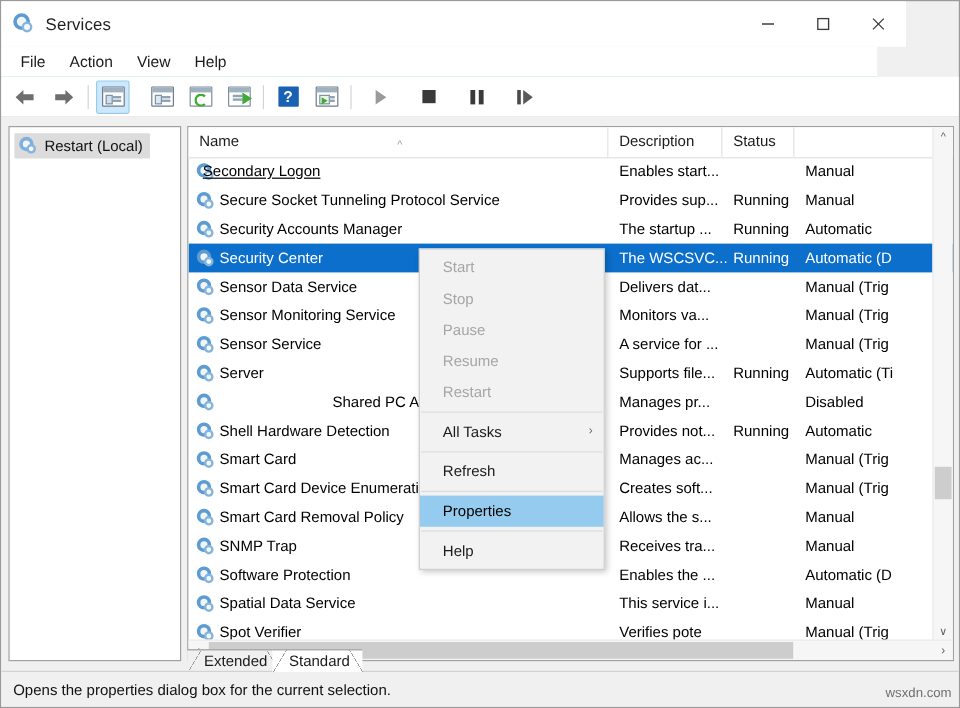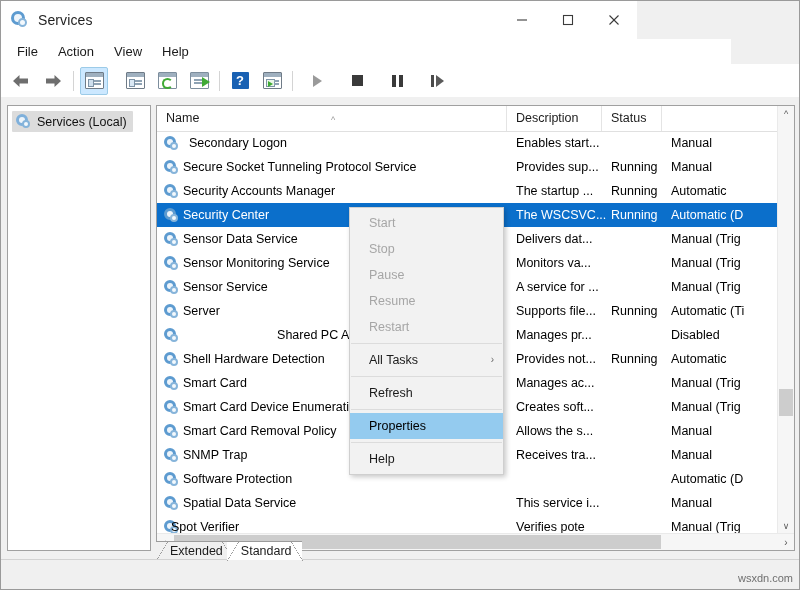--- a/index.html
+++ b/index.html
@@ -23,21 +23,21 @@
     background: #f0f0f0;
     box-sizing: border-box;
     border: 1px solid #9a9a9a;
     overflow: hidden;
   }
 
   
   .titlebar {
     position: absolute;
     left: 0; top: 0;
-    width: 636px;
+    width: 754px;
     height: 38px;
     background: #ffffff;
     display: flex;
     align-items: center;
   }
   .title-icon {
     margin-left: 10px;
     width: 18px; height: 18px;
     position: relative;
     flex: none;
@@ -566,21 +566,21 @@
   </div>
 
   <div class="body-area">
 
     <div class="left-pane">
       <div class="tree-item">
         <span class="gear sm">
           <span class="g1"></span>
             <span class="g2"></span>
         </span>
-        <span class="lbl">Services (Local)</span>
+        <span class="lbl">Restart (Local)</span>
       </div>
     </div>
 
     <div class="right-pane">
 
       <div class="col-head">
         <div class="ch" style="left:0;width:350px;">
           <span>Name</span>
           <span class="sort-caret" style="left:174px;">^</span>
         </div>
@@ -591,21 +591,21 @@
           <span>Status</span>
         </div>
       </div>
 
       <div class="rows" id="rows-container">
           <div class="row">
             <span class="gear" style="position: absolute; left: 7px; top: 5px;">
               <span class="g1"></span>
               <span class="g2"></span>
             </span>
-            <div class="cell name" style="left: 0px; width: 350px; padding-left: 32px;">Secondary Logon</div>
+            <div class="cell name" style="left: 0px; width: 350px; padding-left: 12px; text-decoration: underline;">Secondary Logon</div>
             <div class="cell description" style="left: 350px; width: 95px; padding-left: 9px;">Enables start...</div>
             <div class="cell status" style="left: 445px; width: 60px; padding-left: 9px;"></div>
             <div class="cell startup" style="left: 505px; width: 120px; padding-left: 9px;">Manual</div>
           </div>
           <div class="row">
             <span class="gear" style="position: absolute; left: 7px; top: 5px;">
               <span class="g1"></span>
               <span class="g2"></span>
             </span>
             <div class="cell description" style="left: 350px; width: 95px; padding-left: 9px;">Provides sup...</div>
@@ -732,39 +732,40 @@
             <div class="cell description" style="left: 350px; width: 95px; padding-left: 9px;">Receives tra...</div>
             <div class="cell status" style="left: 445px; width: 60px; padding-left: 9px;"></div>
             <div class="cell startup" style="left: 505px; width: 120px; padding-left: 9px;">Manual</div>
           </div>
           <div class="row">
             <span class="gear" style="position: absolute; left: 7px; top: 5px;">
               <span class="g1"></span>
               <span class="g2"></span>
             </span>
             <div class="cell name" style="left: 0px; width: 350px; padding-left: 26px;">Software Protection</div>
+            <div class="cell description" style="left: 350px; width: 95px; padding-left: 9px;">Enables the ...</div>
             <div class="cell status" style="left: 445px; width: 60px; padding-left: 9px;"></div>
             <div class="cell startup" style="left: 505px; width: 120px; padding-left: 9px;">Automatic (D</div>
           </div>
           <div class="row">
             <span class="gear" style="position: absolute; left: 7px; top: 5px;">
               <span class="g1"></span>
               <span class="g2"></span>
             </span>
             <div class="cell name" style="left: 0px; width: 350px; padding-left: 26px;">Spatial Data Service</div>
             <div class="cell description" style="left: 350px; width: 95px; padding-left: 9px;">This service i...</div>
             <div class="cell status" style="left: 445px; width: 60px; padding-left: 9px;"></div>
             <div class="cell startup" style="left: 505px; width: 120px; padding-left: 9px;">Manual</div>
           </div>
           <div class="row">
             <span class="gear" style="position: absolute; left: 7px; top: 5px;">
               <span class="g1"></span>
               <span class="g2"></span>
             </span>
-            <div class="cell name" style="left: 0px; width: 350px; padding-left: 14px;">Spot Verifier</div>
+            <div class="cell name" style="left: 0px; width: 350px; padding-left: 26px;">Spot Verifier</div>
             <div class="cell description" style="left: 350px; width: 95px; padding-left: 9px;">Verifies pote</div>
             <div class="cell status" style="left: 445px; width: 60px; padding-left: 9px;"></div>
             <div class="cell startup" style="left: 505px; width: 120px; padding-left: 9px;">Manual (Trig</div>
           </div>
         </div>
 
       <div class="vscroll">
         <div class="arrow">^</div>
         <div class="vthumb"></div>
         <div class="arrow" style="position:absolute;bottom:0;left:0;right:0;">∨</div>
@@ -793,16 +794,17 @@
       <div class="ctx-item">All Tasks<span class="sub-caret">›</span></div>
       <div class="ctx-sep"></div>
       <div class="ctx-item">Refresh</div>
       <div class="ctx-sep"></div>
       <div class="ctx-item hl">Properties</div>
       <div class="ctx-sep"></div>
       <div class="ctx-item">Help</div>
     </div>
 
   <div class="statusbar">
+    <span class="status-text">Opens the properties dialog box for the current selection.</span>
     <span class="watermark">wsxdn.com</span>
   </div>
 
 </div>
 
 </body></html>

